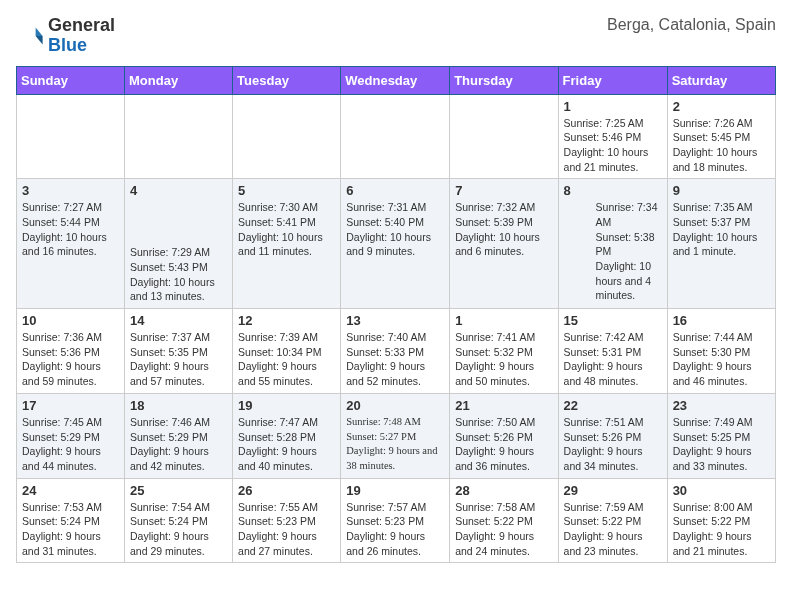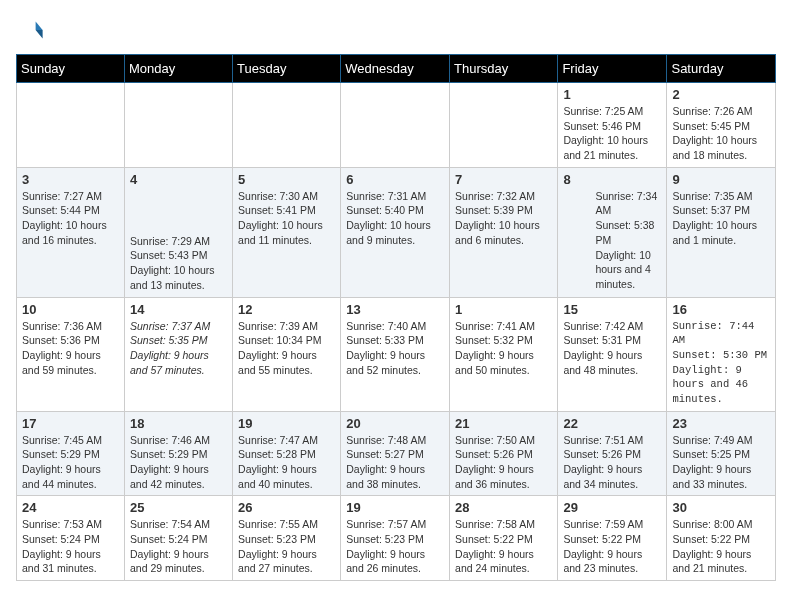--- a/index.html
+++ b/index.html
@@ -51,24 +51,24 @@
     .location {
       font-size: 16px;
       color: #555;
     }
     .calendar {
       width: 100%;
       border-collapse: collapse;
       border: 1px solid #ccc;
     }
     .calendar th {
-      background: #000000;
+      background: #8b5cf6;
       color: #fff;
       font-size: 13px;
-      font-weight: normal;
+      font-weight: bold;
       padding: 6px 4px;
       text-align: left;
       border: 1px solid #1e6090;
     }
     .calendar td {
       width: 110px;
       vertical-align: top;
       padding: 4px 5px 4px 5px;
       font-size: 10.5px;
       border: 1px solid #ccc;
@@ -99,22 +99,27 @@
   </style>
 </head>
 <body>
 
 <div class="header">
   <div class="logo">
     <svg class="logo-icon" viewBox="0 0 40 40">
       <polygon points="28,8 38,20 28,20" fill="#2a7ab5"></polygon>
       <polygon points="28,20 38,20 38,32" fill="#1a5a8a"></polygon>
     </svg>
+    <div class="logo-text">
+      <span class="logo-general">General</span>
+      <span class="logo-blue">Blue</span>
+    </div>
   </div>
   <div class="title-block">
+    <div class="location">Berga, Catalonia, Spain</div>
   </div>
 </div>
 
 <table class="calendar">
   <thead>
     <tr>
     <th>Sunday</th>
         <th>Monday</th>
         <th>Tuesday</th>
         <th>Wednesday</th>
@@ -189,21 +194,21 @@
       </tr>
       <tr>
         <td>
           <span class="day-num">10</span>
           <div class="day-info" style="white-space: pre-line;">Sunrise: 7:36 AM
 Sunset: 5:36 PM
 Daylight: 9 hours and 59 minutes.</div>
         </td>
         <td>
           <span class="day-num">14</span>
-          <div class="day-info" style="white-space: pre-line; font-style: italic;">Sunrise: 7:37 AM
+          <div class="day-info" style="white-space: pre-line;">Sunrise: 7:37 AM
 Sunset: 5:35 PM
 Daylight: 9 hours and 57 minutes.</div>
         </td>
         <td>
           <span class="day-num">12</span>
           <div class="day-info" style="white-space: pre-line;">Sunrise: 7:39 AM
 Sunset: 10:34 PM
 Daylight: 9 hours and 55 minutes.</div>
         </td>
         <td>
@@ -219,21 +224,21 @@
 Daylight: 9 hours and 50 minutes.</div>
         </td>
         <td>
           <span class="day-num">15</span>
           <div class="day-info" style="white-space: pre-line;">Sunrise: 7:42 AM
 Sunset: 5:31 PM
 Daylight: 9 hours and 48 minutes.</div>
         </td>
         <td>
           <span class="day-num">16</span>
-          <div class="day-info" style="white-space: pre-line; font-family: Liberation Mono, monospace;">Sunrise: 7:44 AM
+          <div class="day-info" style="white-space: pre-line;">Sunrise: 7:44 AM
 Sunset: 5:30 PM
 Daylight: 9 hours and 46 minutes.</div>
         </td>
       </tr>
       <tr>
         <td>
           <span class="day-num">17</span>
           <div class="day-info" style="white-space: pre-line;">Sunrise: 7:45 AM
 Sunset: 5:29 PM
 Daylight: 9 hours and 44 minutes.</div>
@@ -245,21 +250,21 @@
 Daylight: 9 hours and 42 minutes.</div>
         </td>
         <td>
           <span class="day-num">19</span>
           <div class="day-info" style="white-space: pre-line;">Sunrise: 7:47 AM
 Sunset: 5:28 PM
 Daylight: 9 hours and 40 minutes.</div>
         </td>
         <td>
           <span class="day-num">20</span>
-          <div class="day-info" style="white-space: pre-line;">Sunrise: 7:48 AM
+          <div class="day-info" style="white-space: pre-line; font-family: Liberation Serif, serif;">Sunrise: 7:48 AM
 Sunset: 5:27 PM
 Daylight: 9 hours and 38 minutes.</div>
         </td>
         <td>
           <span class="day-num">21</span>
           <div class="day-info" style="white-space: pre-line;">Sunrise: 7:50 AM
 Sunset: 5:26 PM
 Daylight: 9 hours and 36 minutes.</div>
         </td>
         <td>

